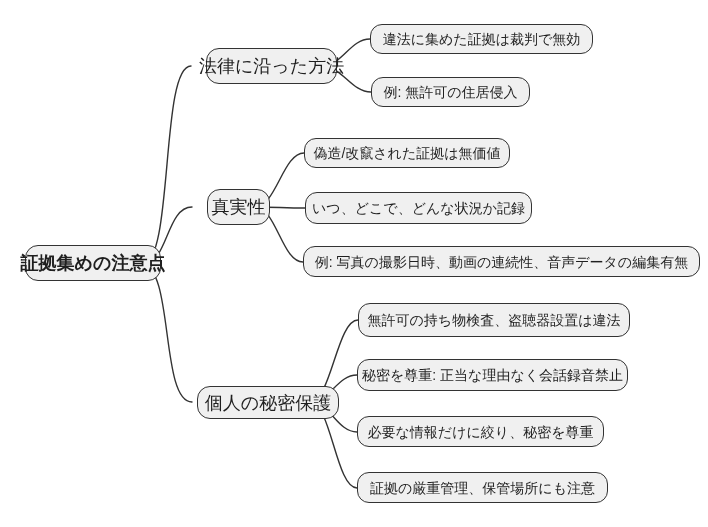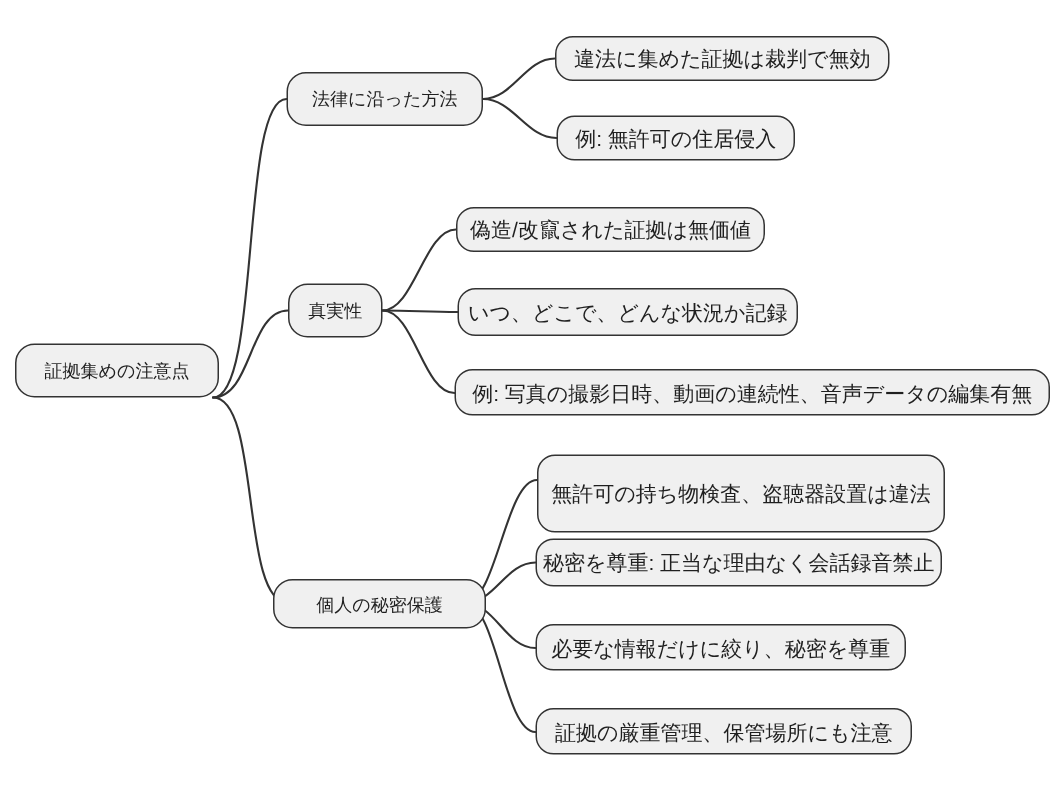--- a/index.html
+++ b/index.html
@@ -36,21 +36,22 @@
     color: #1f1f1f;
     display: flex;
     align-items: center;
     justify-content: center;
     white-space: nowrap;
     font-size: 14px;
     line-height: 1;
   }
   .root-node, .branch-node {
     border-radius: 13px;
-    font-size: 12px;
+    font-size: 18px;
+    margin-left: 15px;
   }
   .leaf-node {
     border-radius: 12px;
   }
 </style>
 </head>
 <body>
 
 <div class="canvas">
 
@@ -62,39 +63,39 @@
     <path d="M 322 66 C 342 66 351 92 371 92"></path>
     <path d="M 255 207 C 276 207 283 153 304 153"></path>
     <path d="M 255 207 C 275 207 285 208 305 208"></path>
     <path d="M 255 207 C 276 207 282 262 303 262"></path>
     <path d="M 310 402 C 331 402 337 320 358 320"></path>
     <path d="M 310 402 C 330 402 337 375 357 375"></path>
     <path d="M 310 402 C 330 402 337 432 357 432"></path>
     <path d="M 310 402 C 331 402 336 488 357 488"></path>
   </svg>
 
-  <div class="node root-node" style="left:10px; top:229px; width:136px; height:36px;">証拠集めの注意点</div>
+  <div class="node root-node" style="left:10px; top:245px; width:136px; height:36px;font-weight:bold;">証拠集めの注意点</div>
 
   <div class="node branch-node" style="left:191px; top:48px; width:131px; height:36px;">法律に沿った方法</div>
 
   <div class="node leaf-node" style="left:370px; top:24px; width:223px; height:30px;text-align:center;">違法に集めた証拠は裁判で無効</div>
 
   <div class="node leaf-node" style="left:371px; top:77px; width:159px; height:30px;">例: 無許可の住居侵入</div>
 
   <div class="node branch-node" style="left:192px; top:189px; width:63px; height:36px;">真実性</div>
 
   <div class="node leaf-node" style="left:304px; top:138px; width:206px; height:30px;">偽造/改竄された証拠は無価値</div>
 
   <div class="node leaf-node" style="left:305px; top:192px; width:227px; height:32px;">いつ、どこで、どんな状況か記録</div>
 
   <div class="node leaf-node" style="left:303px; top:246px; width:397px; height:31px;">例: 写真の撮影日時、動画の連続性、音声データの編集有無</div>
 
   <div class="node branch-node" style="left:182px; top:386px; width:142px; height:33px;">個人の秘密保護</div>
 
-  <div class="node leaf-node" style="left:358px; top:303px; width:272px; height:52px;">無許可の持ち物検査、盗聴器設置は違法</div>
+  <div class="node leaf-node" style="left:358px; top:303px; width:272px; height:34px;">無許可の持ち物検査、盗聴器設置は違法</div>
 
   <div class="node leaf-node" style="left:357px; top:359px; width:271px; height:32px;">秘密を尊重: 正当な理由なく会話録音禁止</div>
 
   <div class="node leaf-node" style="left:357px; top:416px; width:247px; height:31px;text-align:center;">必要な情報だけに絞り、秘密を尊重</div>
 
   <div class="node leaf-node" style="left:357px; top:472px; width:251px; height:31px;">証拠の厳重管理、保管場所にも注意</div>
 
 </div>
 
 </body></html>

